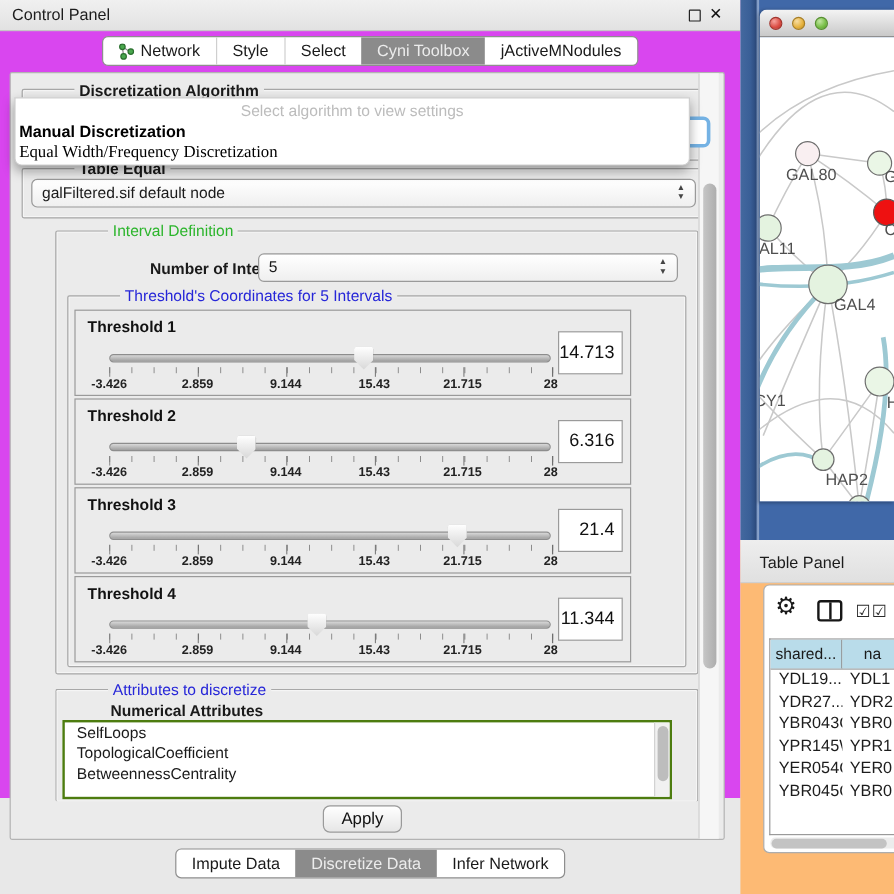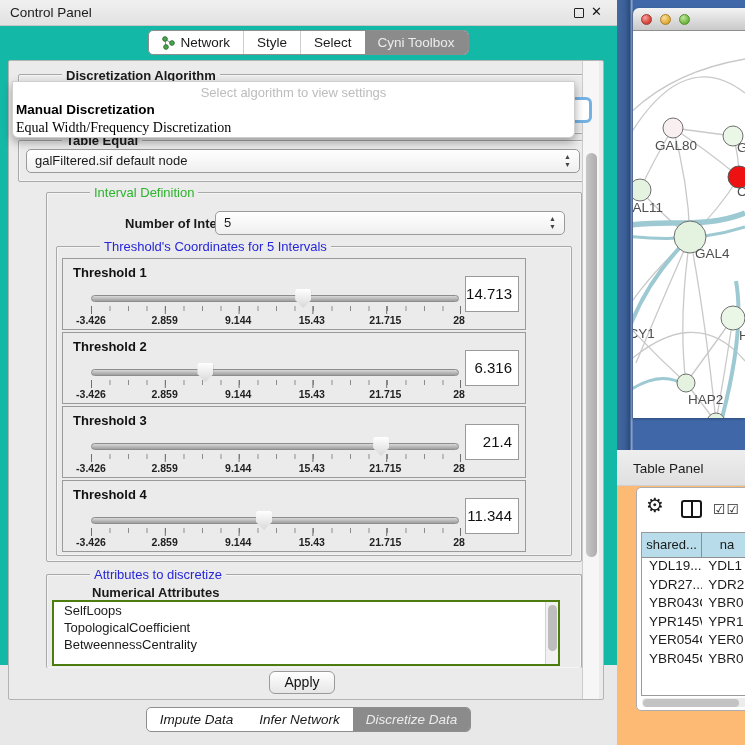--- a/index.html
+++ b/index.html
@@ -1,20 +1,20 @@
 <!DOCTYPE html>
 <html><head>
 <meta charset="utf-8">
 <style>
   html,body{margin:0;padding:0;width:745px;height:745px;overflow:hidden;
     font-family:"Liberation Sans","DejaVu Sans",sans-serif;background:#e8e8e8;}
   *{box-sizing:border-box;}
 
   
-  .left-panel{position:absolute;left:0;top:0;width:617px;height:665px;background:#14b8a6;}
+  .left-panel{position:absolute;left:0;top:0;width:617px;height:665px;background:#d946ef;}
   .titlebar{position:absolute;left:0;top:0;width:617px;height:26px;background:linear-gradient(#f0f0f0,#e2e2e2);border-bottom:1px solid #c6c6c6;}
   .win-title{position:absolute;left:10px;top:5px;font-size:13.5px;color:#1c1c1c;}
   .float-icon{position:absolute;left:574px;top:8px;width:10px;height:10px;border:1.5px solid #222;border-radius:1px;}
   .close-icon{position:absolute;left:591px;top:4px;font-size:13px;font-weight:bold;color:#111;}
 
   .tabs-row{position:absolute;left:0;top:26px;width:617px;height:34px;text-align:center;}
   .tabgroup{display:inline-flex;margin-top:4px;border:1px solid #8e8e8e;border-radius:5px;background:#fff;overflow:hidden;height:25px;}
   .tab{display:flex;align-items:center;gap:5px;padding:0 13px;font-size:13.5px;color:#1a1a1a;border-left:1px solid #cfcfcf;cursor:default;}
   .tab:first-child{border-left:none;}
   .tab.sel{background:#8b8b8b;color:#ececec;border-left:none;}
@@ -50,21 +50,21 @@
   .valbox{position:absolute;left:402px;top:17px;width:54px;height:36px;background:#fff;border:1px solid #9a9a9a;font-size:15px;color:#111;text-align:right;line-height:34px;padding-right:6px;}
 
   
   .listbox{position:absolute;left:52px;top:600px;width:508px;height:66px;background:#fff;border:2px solid #4d7c0f;overflow:hidden;}
   .listbox .item{font-size:13px;color:#1a1a1a;padding:1px 0 1px 10px;}
   .list-scroll{position:absolute;right:0;top:0;width:13px;height:100%;background:#f1f1f1;border-left:1px solid #d2d2d2;}
   .list-thumb{position:absolute;left:2px;top:3px;width:9px;height:46px;background:#bdbdbd;border-radius:5px;}
 
   .apply-btn{position:absolute;left:269px;top:671px;width:66px;height:23px;border:1px solid #9a9a9a;border-radius:6px;background:linear-gradient(#ffffff,#e6e6e6);font-size:14px;color:#111;text-align:center;line-height:21px;}
 
-  .bottom-tabs{position:absolute;left:0;top:703px;width:617px;text-align:center;font-style:italic;}
+  .bottom-tabs{position:absolute;left:0;top:703px;width:617px;text-align:center;}
 
   
   .v-scroll{position:absolute;left:582px;top:61px;width:17px;height:638px;background:#f6f6f6;border-left:1px solid #cccccc;}
   .v-thumb{position:absolute;left:2.5px;top:92px;width:11px;height:404px;background:linear-gradient(90deg,#c6c6c6,#adadad);border-radius:6px;}
 
   
   .blue-bg{position:absolute;left:617px;top:0;width:128px;height:450px;
     background:linear-gradient(90deg,#44699f 0,#3a5f97 8px,#2f4f83 12px,#2c4a7c 13px,#7d98c3 14px,#8ea6cc 15px,#4068a8 16px);}
   .net-window{position:absolute;left:633px;top:8px;width:112px;height:410px;border-radius:6px 0 0 0;overflow:hidden;box-shadow:-1px 1px 3px rgba(0,0,0,.3);}
   .net-titlebar{position:absolute;left:0;top:0;width:100%;height:23px;background:linear-gradient(#f4f4f4,#c9c9c9);border-bottom:1px solid #8f8f8f;}
@@ -118,20 +118,23 @@
       </div>
       <div class="tab">
           <span>Style</span>
         </div>
       <div class="tab">
           <span>Select</span>
         </div>
       <div class="tab sel">
           <span>Cyni Toolbox</span>
         </div>
+      <div class="tab after-sel">
+          <span>jActiveMNodules</span>
+        </div>
     </div>
   </div>
 
   <div class="content-panel"></div>
 
   <div class="groupbox" style="left:18px;top:74px;width:570px;height:60px;"></div>
   <div class="gtitle dark" style="left:26px;top:68px;">Discretization Algorithm</div>
   <div class="combo-focus"></div>
 
   <div class="popup">
@@ -249,25 +252,25 @@
       </div>
   </div>
 
   <div class="apply-btn">Apply</div>
 
   <div class="bottom-tabs">
     <div class="tabgroup">
       <div class="tab">
           <span>Impute Data</span>
         </div>
+      <div class="tab sel">
+          <span>Discretize Data</span>
+        </div>
       <div class="tab after-sel">
           <span>Infer Network</span>
-        </div>
-      <div class="tab sel">
-          <span>Discretize Data</span>
         </div>
     </div>
   </div>
 
   <div class="v-scroll">
       <div class="v-thumb"></div>
     </div>
 </div>
 
 <div class="blue-bg"></div>

